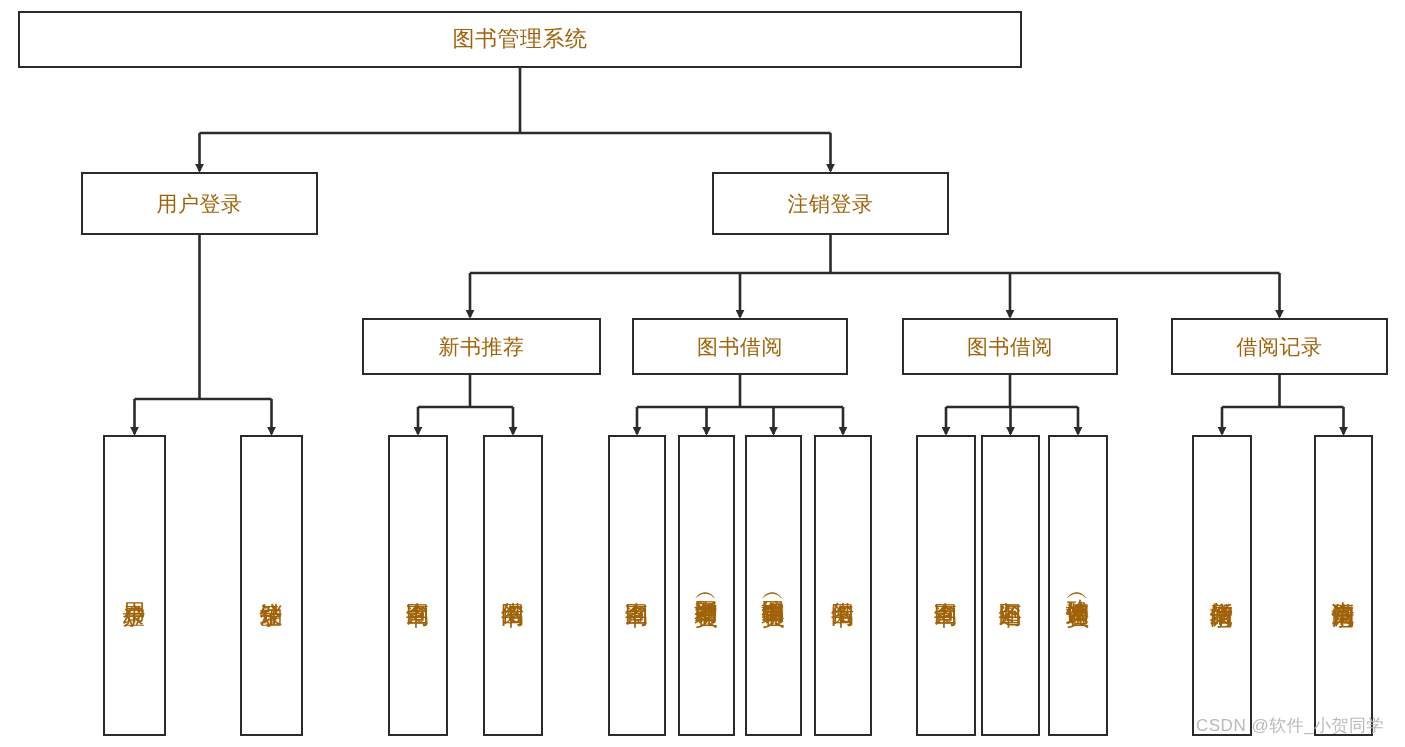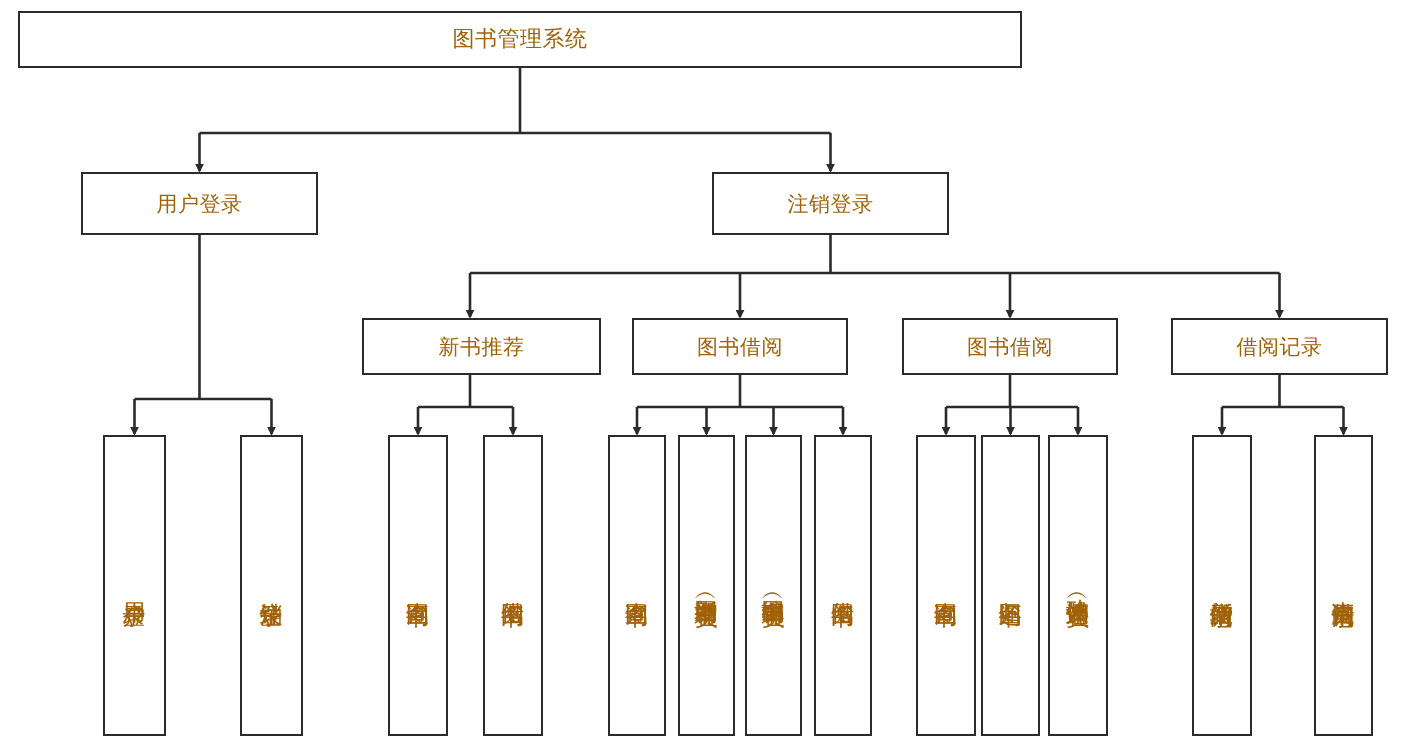--- a/index.html
+++ b/index.html
@@ -170,13 +170,14 @@
         <span class="node-label">确认归还（管理员）</span>
       </div>
       <div class="node vertical" style="left: 1192px; top: 435px; width: 60px; height: 301px;">
         <span class="node-label">新增借阅记录</span>
       </div>
       <div class="node vertical" style="left: 1314px; top: 435px; width: 59px; height: 301px;">
         <span class="node-label">查询借阅记录</span>
       </div>
     </div>
 
+  <div class="watermark" style="left: 1196px; top: 714px;">CSDN @软件_小贺同学</div>
 </div>
 
 </body></html>

